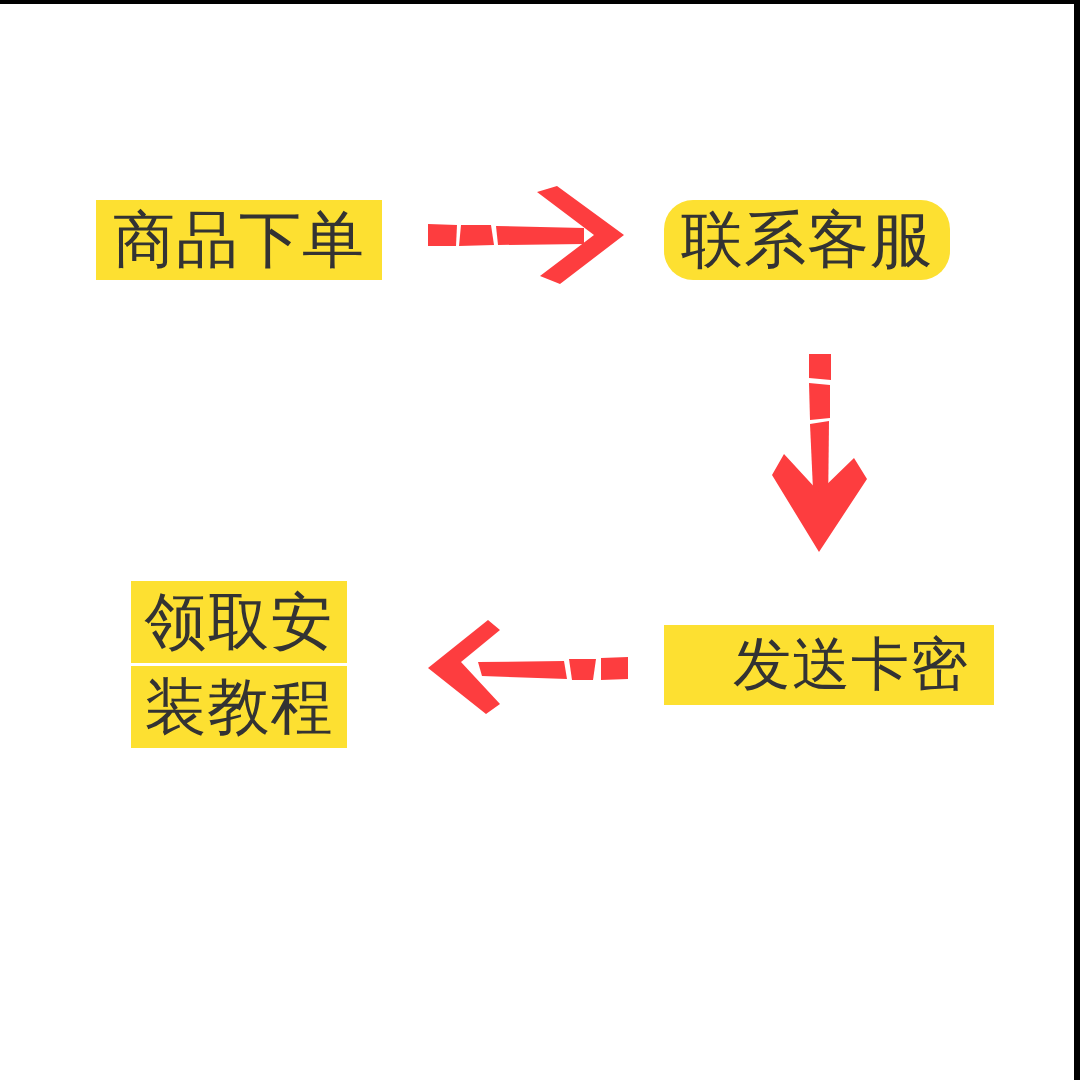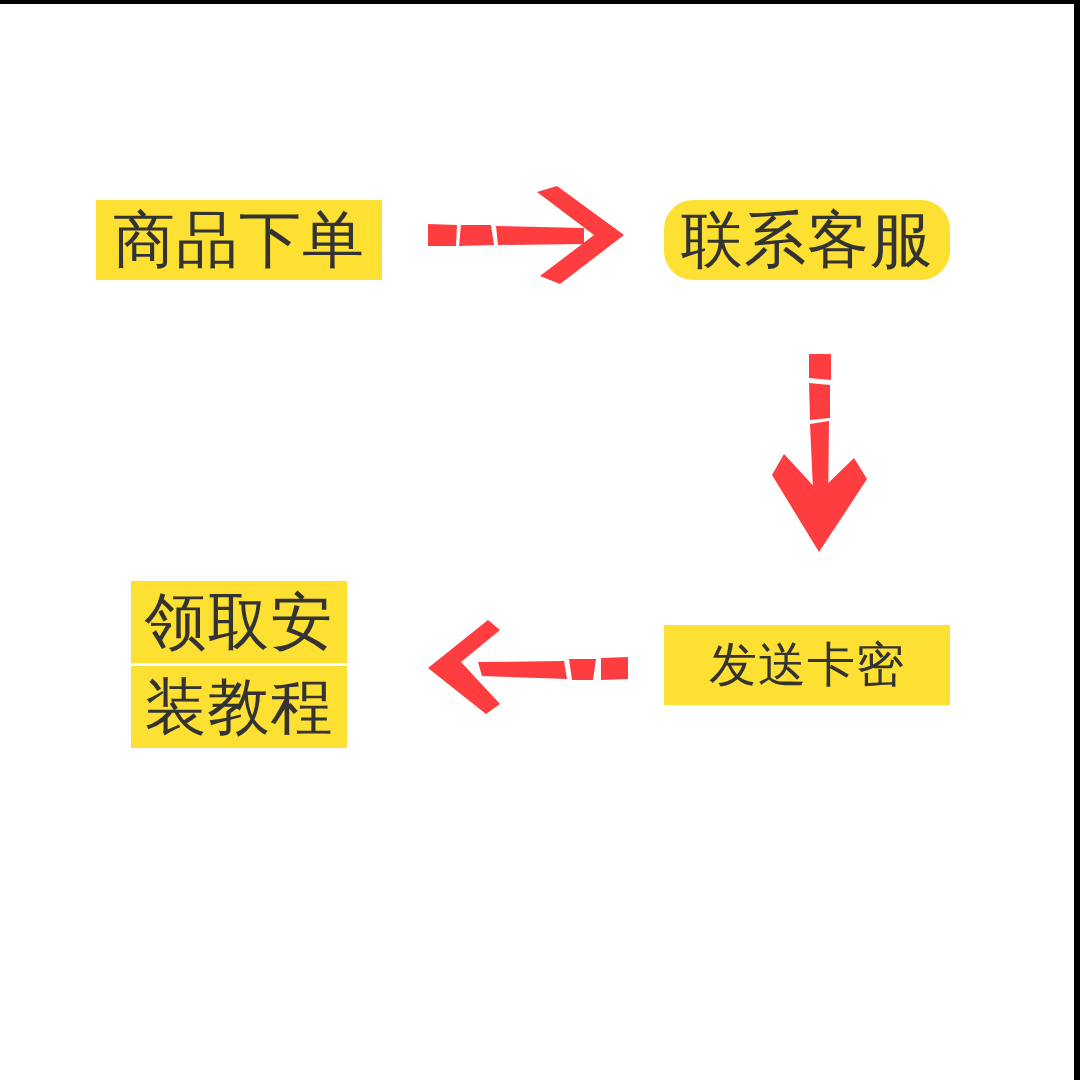--- a/index.html
+++ b/index.html
@@ -11,21 +11,21 @@
     .border-top { position: absolute; left: 0; top: 0; width: 1080px; height: 4px; background: #000; }
     .border-right { position: absolute; right: 0; top: 0; width: 6px; height: 1080px; background: #000; }
     .step {
       position: absolute; background: #fde031; color: #333333;
       display: flex; align-items: center; justify-content: center;
       letter-spacing: 1px; white-space: nowrap;
     }
     .step span { display: block; }
     .step-1 { left: 96px; top: 200px; width: 286px; height: 80px; font-size: 62px; }
     .step-2 { left: 664px; top: 200px; width: 286px; height: 80px; font-size: 62px; border-radius: 29px; }
-    .step-3 { left: 664px; top: 625px; width: 286px; height: 80px; font-size: 48px; }
+    .step-3 { left: 664px; top: 625px; width: 286px; height: 80px; font-size: 58px; padding-left: 44px; }
     .step-4a { left: 131px; top: 581px; width: 216px; height: 82px; font-size: 62px; }
     .step-4b { left: 131px; top: 666px; width: 216px; height: 82px; font-size: 62px; }
     .arrow { position: absolute; }
     .arrow svg { display: block; }
   </style>
 </head>
 <body>
 
 <div class="border-top"></div>
 <div class="border-right"></div>

